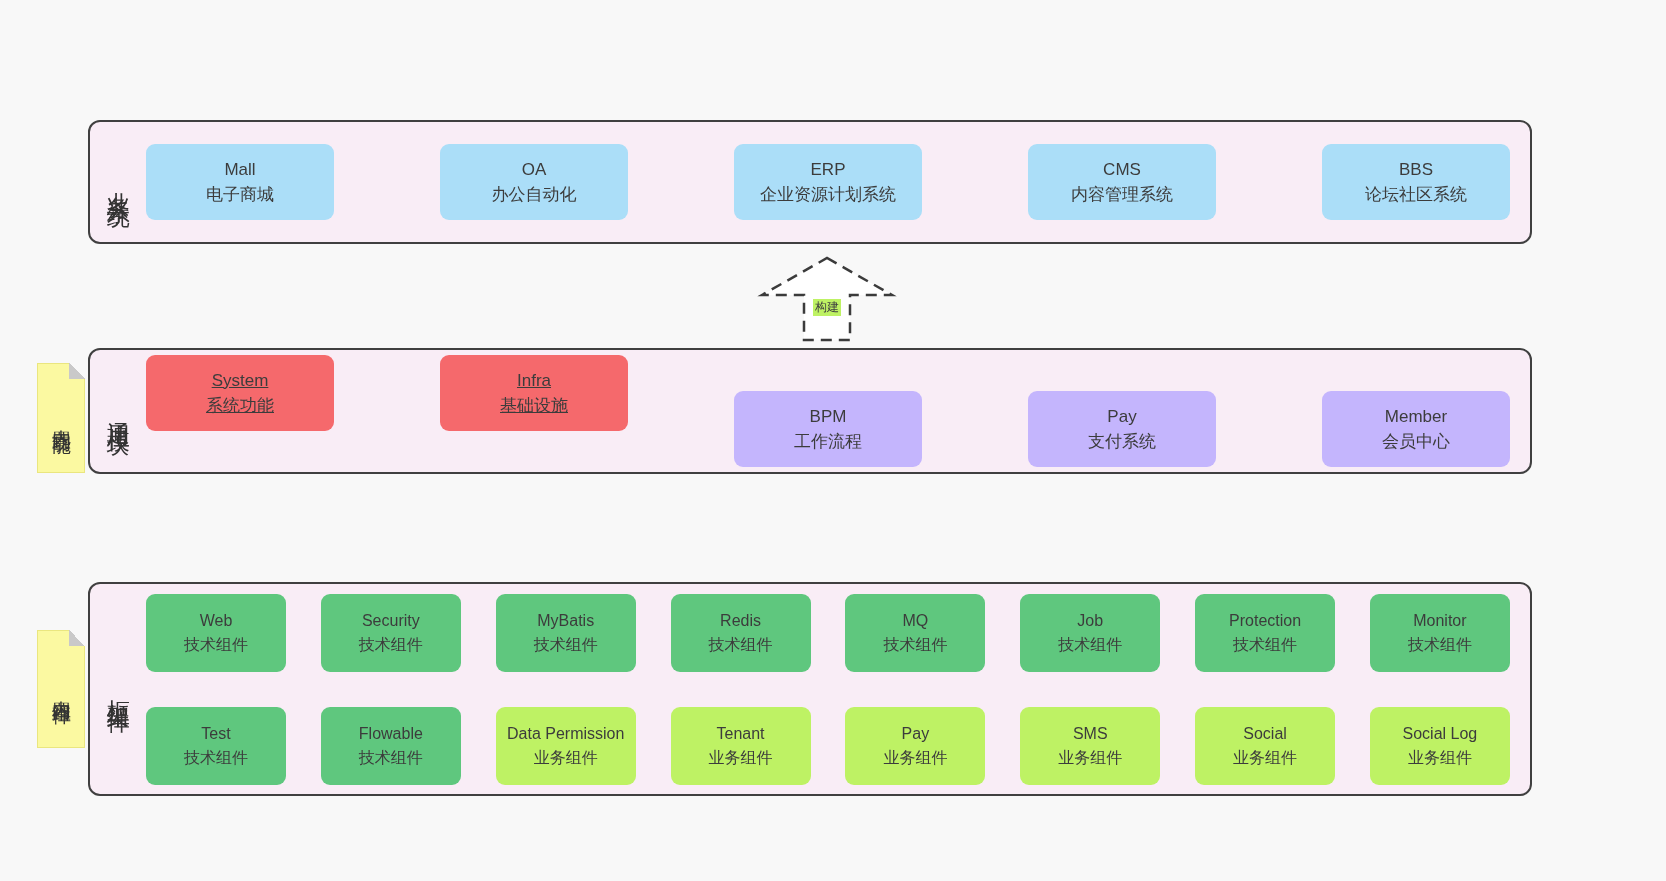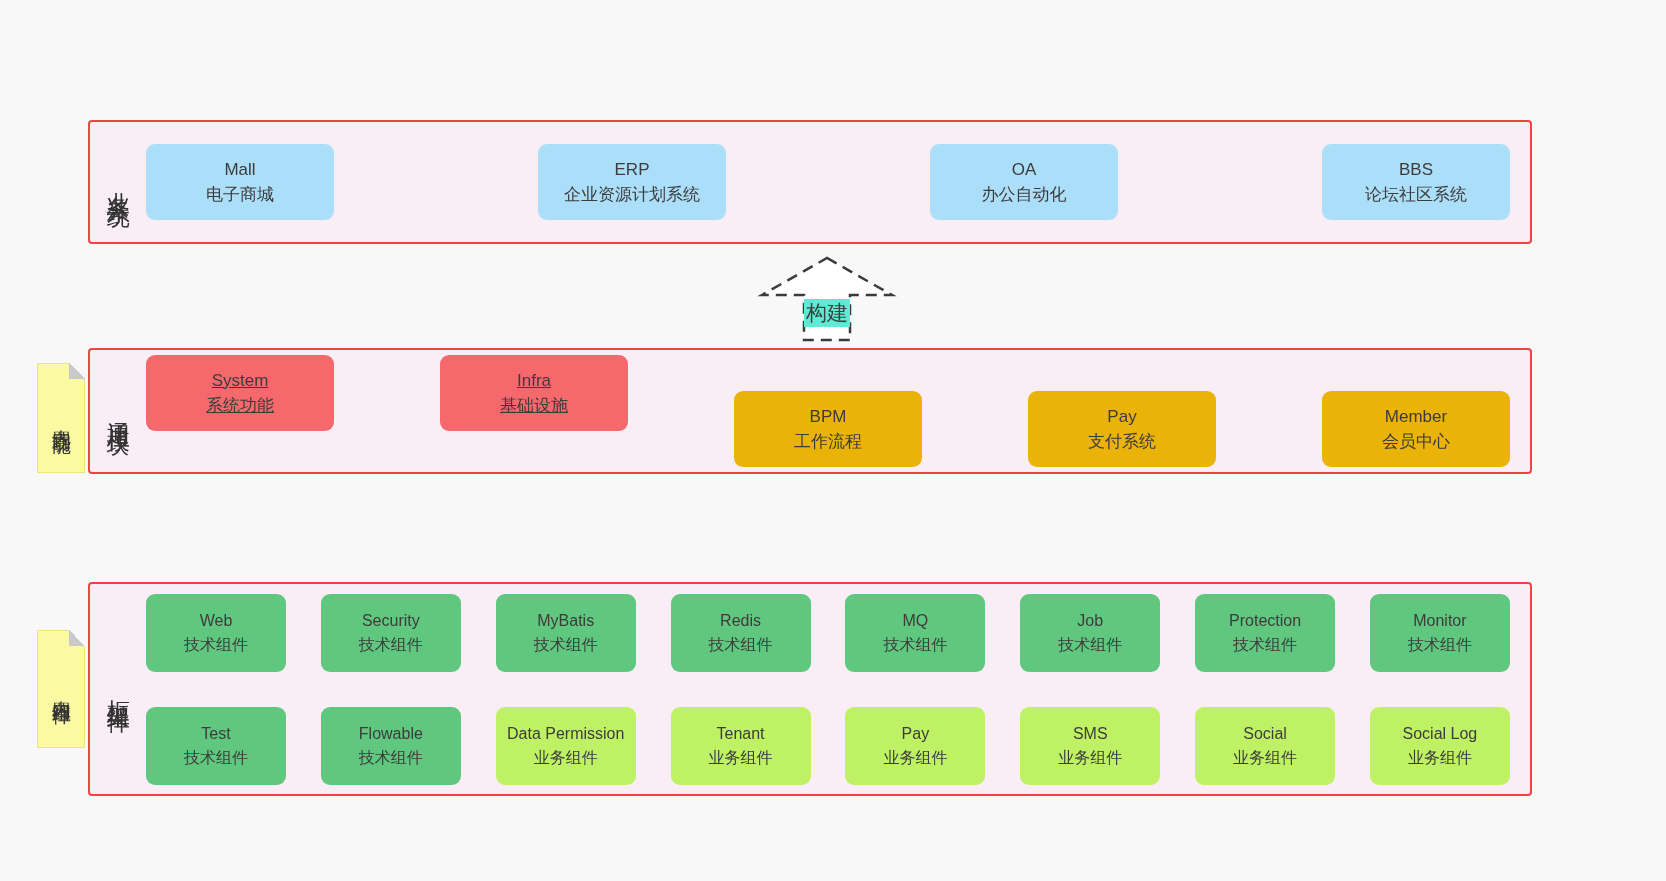--- a/index.html
+++ b/index.html
@@ -2,21 +2,21 @@
 <html><head>
 <meta charset="utf-8">
 <style>
   html,body { margin:0; padding:0; }
   body { font-family:"Liberation Sans", sans-serif; background:#f8f8f8; }
   .page { position:relative; width:1666px; height:881px; background:#f8f8f8; overflow:hidden; }
 
   
   .panel {
     position:absolute; left:88px; width:1444px;
-    background:#f9edf6; border:2px solid #ef4444; border-radius:4px;
+    background:#f9edf6; border:2px solid #404040; border-radius:12px;
     display:flex; align-items:center; box-sizing:border-box;
   }
   .panel-business  { top:120px; height:124px; }
   .panel-modules   { top:348px; height:126px; }
   .panel-components{ top:582px; height:214px; }
 
   .panel-label {
     width:56px; flex:0 0 56px; display:flex; justify-content:center; align-items:center;
     writing-mode:vertical-rl; text-orientation:upright;
     font-size:23px; color:#333; letter-spacing:4px; line-height:1.1;
@@ -28,32 +28,32 @@
   
   .box {
     border-radius:9px; display:flex; flex-direction:column; justify-content:center;
     align-items:center; text-align:center; color:#3c3c3c; box-sizing:border-box; padding:4px;
   }
   .box .box-name, .box .box-desc { line-height:1.5; }
   .box.wide  { width:188px; height:76px; font-size:17px; }
   .box.small { width:140px; height:78px; font-size:16px; }
   .blue  { background:#abdef8; }
   .red   { background:#f5696c;text-decoration:underline; }
-  .pink  { background:#eab308;margin-top:36px; }
+  .pink  { background:#c4b5fd;margin-top:36px; }
   .green { background:#5fc77e; }
   .green-light { background:#bef264; }
 
   
   .arrow { position:absolute; width:140px; height:88px; }
   .arrow-build     { left:757px; top:255px; }
   .arrow-implement { left:773px; top:486px; }
   .arrow svg { position:absolute; left:0; top:0; }
   .arrow-label {
     position:absolute; left:50%; top:44px; transform:translateX(-50%);
-    font-size:21px; color:#3f3f3f; background:#5eead4; padding:0 2px; white-space:nowrap;
+    font-size:12px; color:#3f3f3f; background:#bef264; padding:0 2px; white-space:nowrap;
   }
 
   
   .note {
     position:absolute; width:48px; background:#fbf9a1; border:1px solid #eae67f;
     display:flex; justify-content:center; align-items:center; box-sizing:border-box;
   }
   .note-functions  { left:37px; top:363px; height:110px; }
   .note-components { left:37px; top:630px; height:118px; }
   .note-text {
@@ -71,26 +71,30 @@
 <div class="page">
 
   <section class="panel panel-business">
     <div class="panel-label">业务系统</div>
     <div class="row">
       <div class="box wide blue">
         <div class="box-name">Mall</div>
         <div class="box-desc">电子商城</div>
       </div>
       <div class="box wide blue">
+        <div class="box-name">OA</div>
+        <div class="box-desc">办公自动化</div>
+      </div>
+      <div class="box wide blue">
         <div class="box-name">ERP</div>
         <div class="box-desc">企业资源计划系统</div>
       </div>
       <div class="box wide blue">
-        <div class="box-name">OA</div>
-        <div class="box-desc">办公自动化</div>
+        <div class="box-name">CMS</div>
+        <div class="box-desc">内容管理系统</div>
       </div>
       <div class="box wide blue">
         <div class="box-name">BBS</div>
         <div class="box-desc">论坛社区系统</div>
       </div>
     </div>
   </section>
 
   <div class="arrow arrow-build">
     <svg width="140" height="88" viewBox="0 0 140 88">

